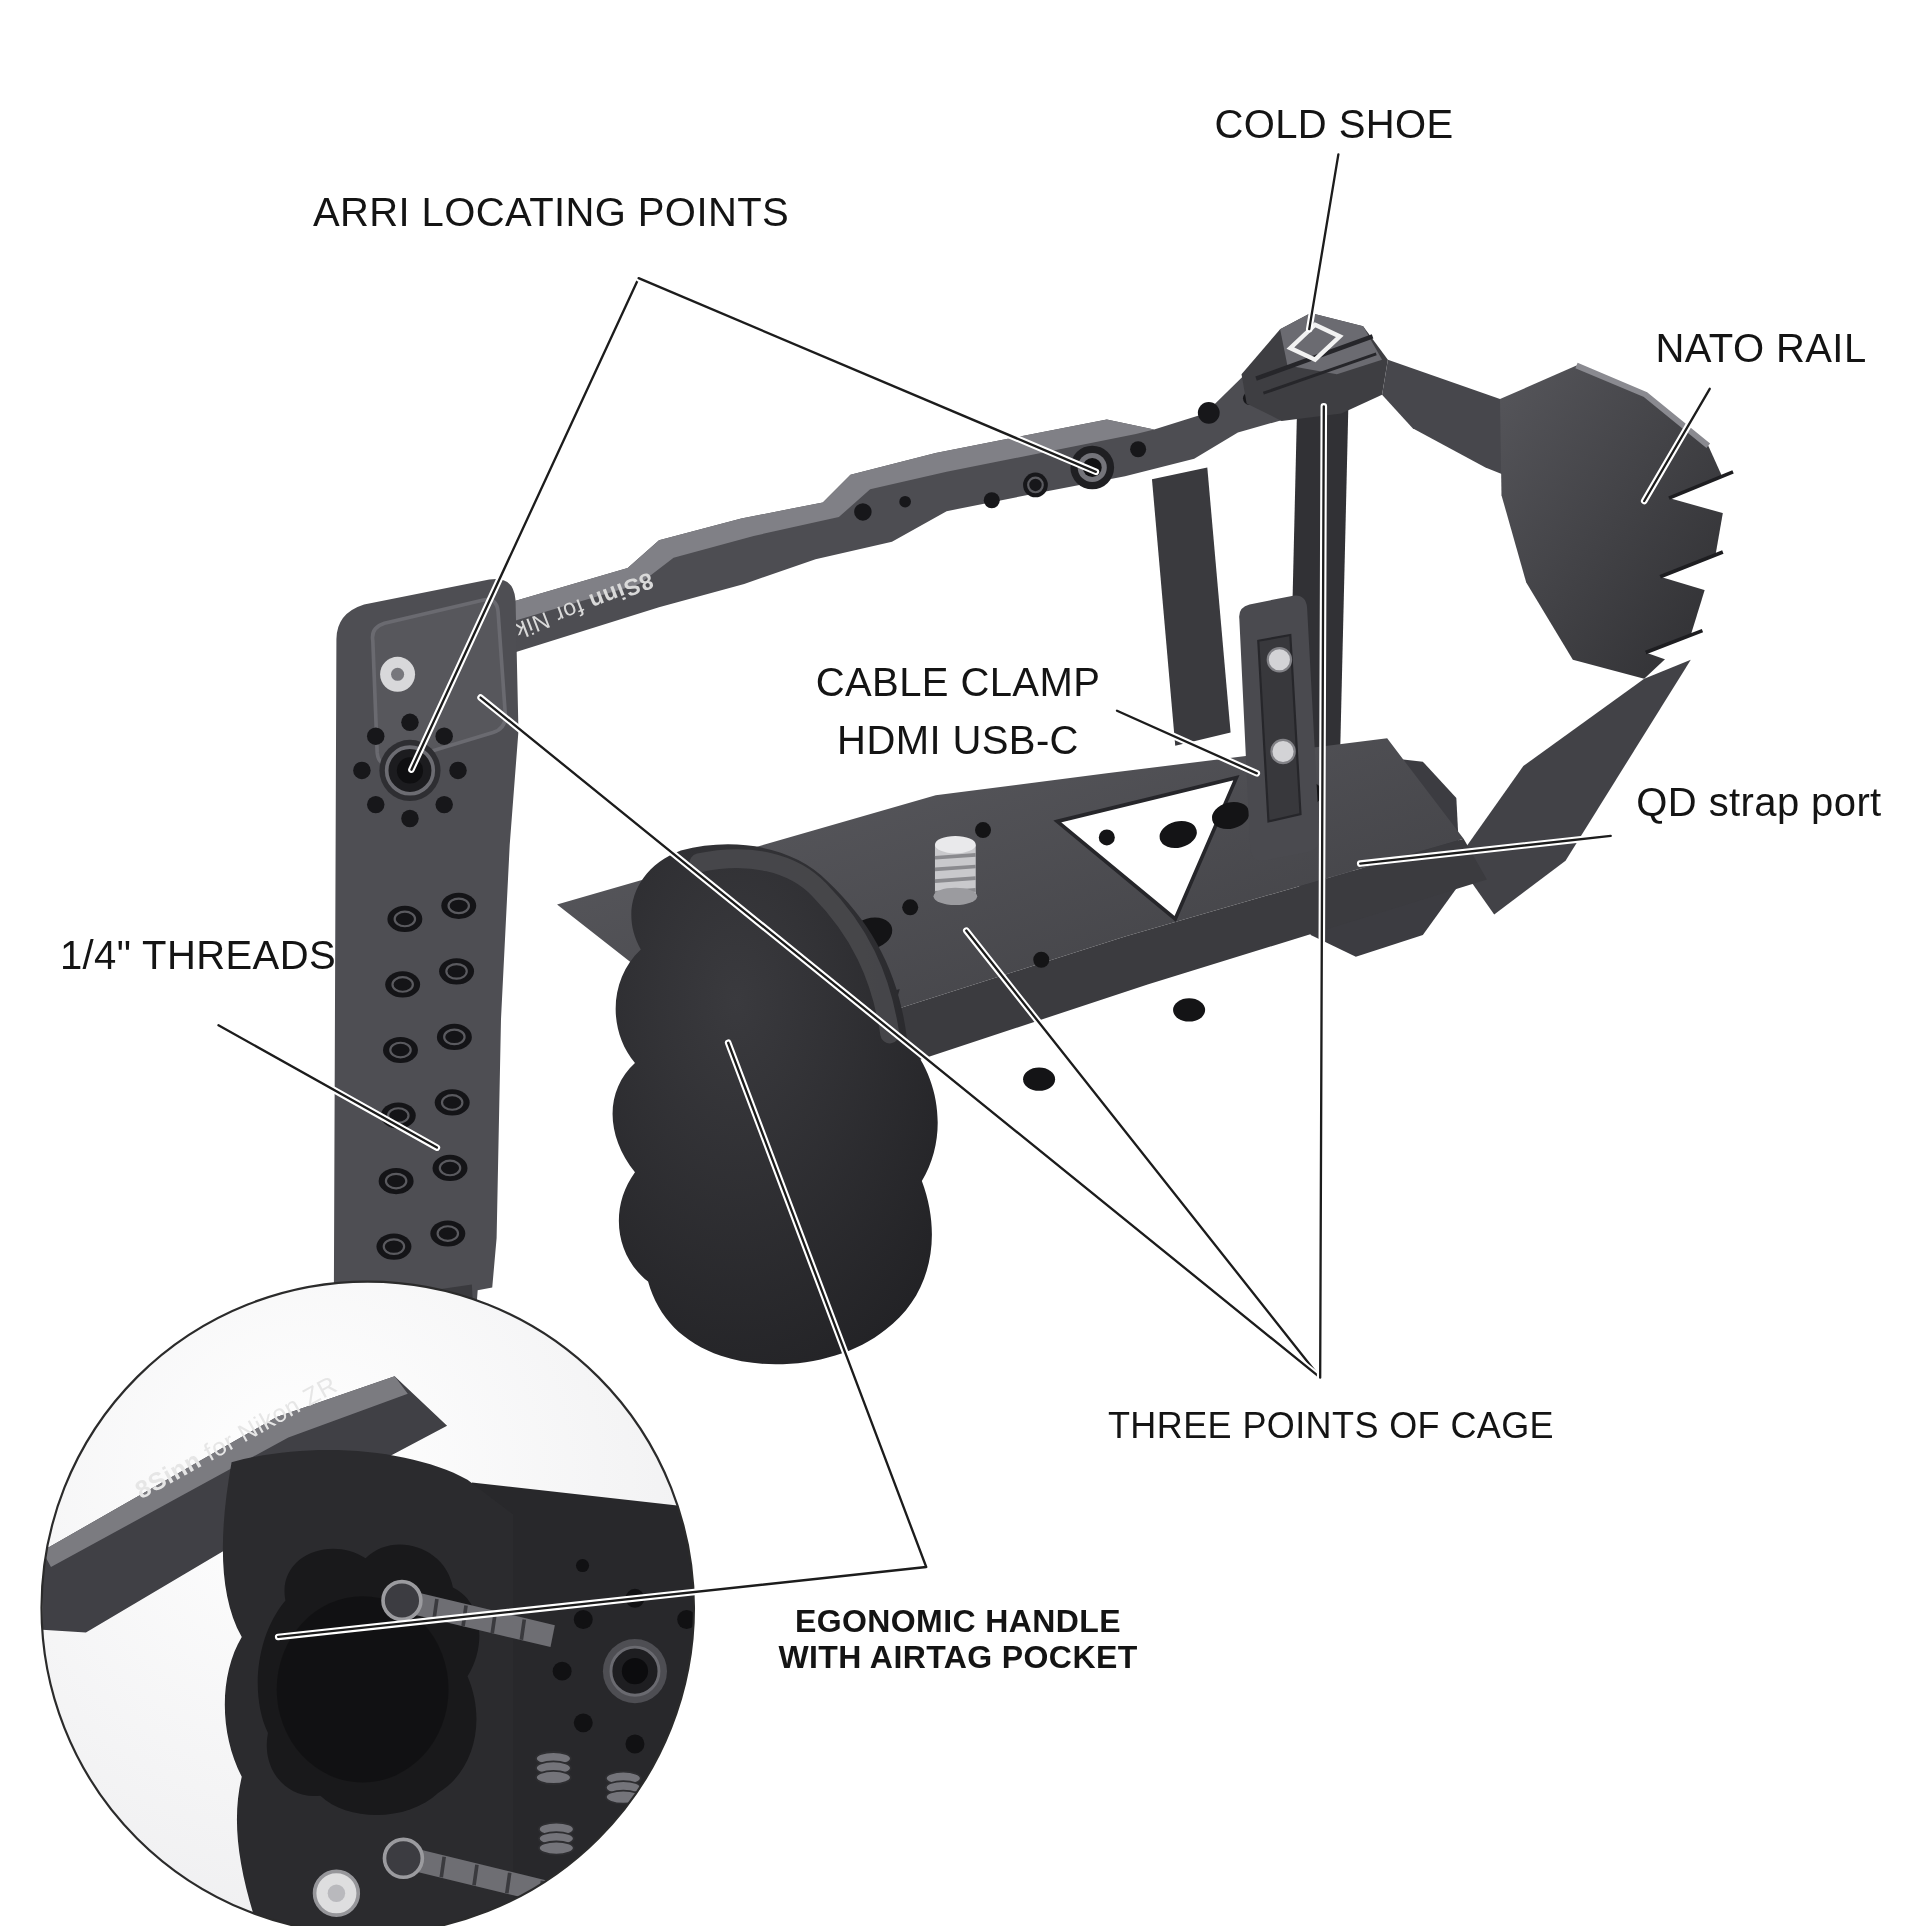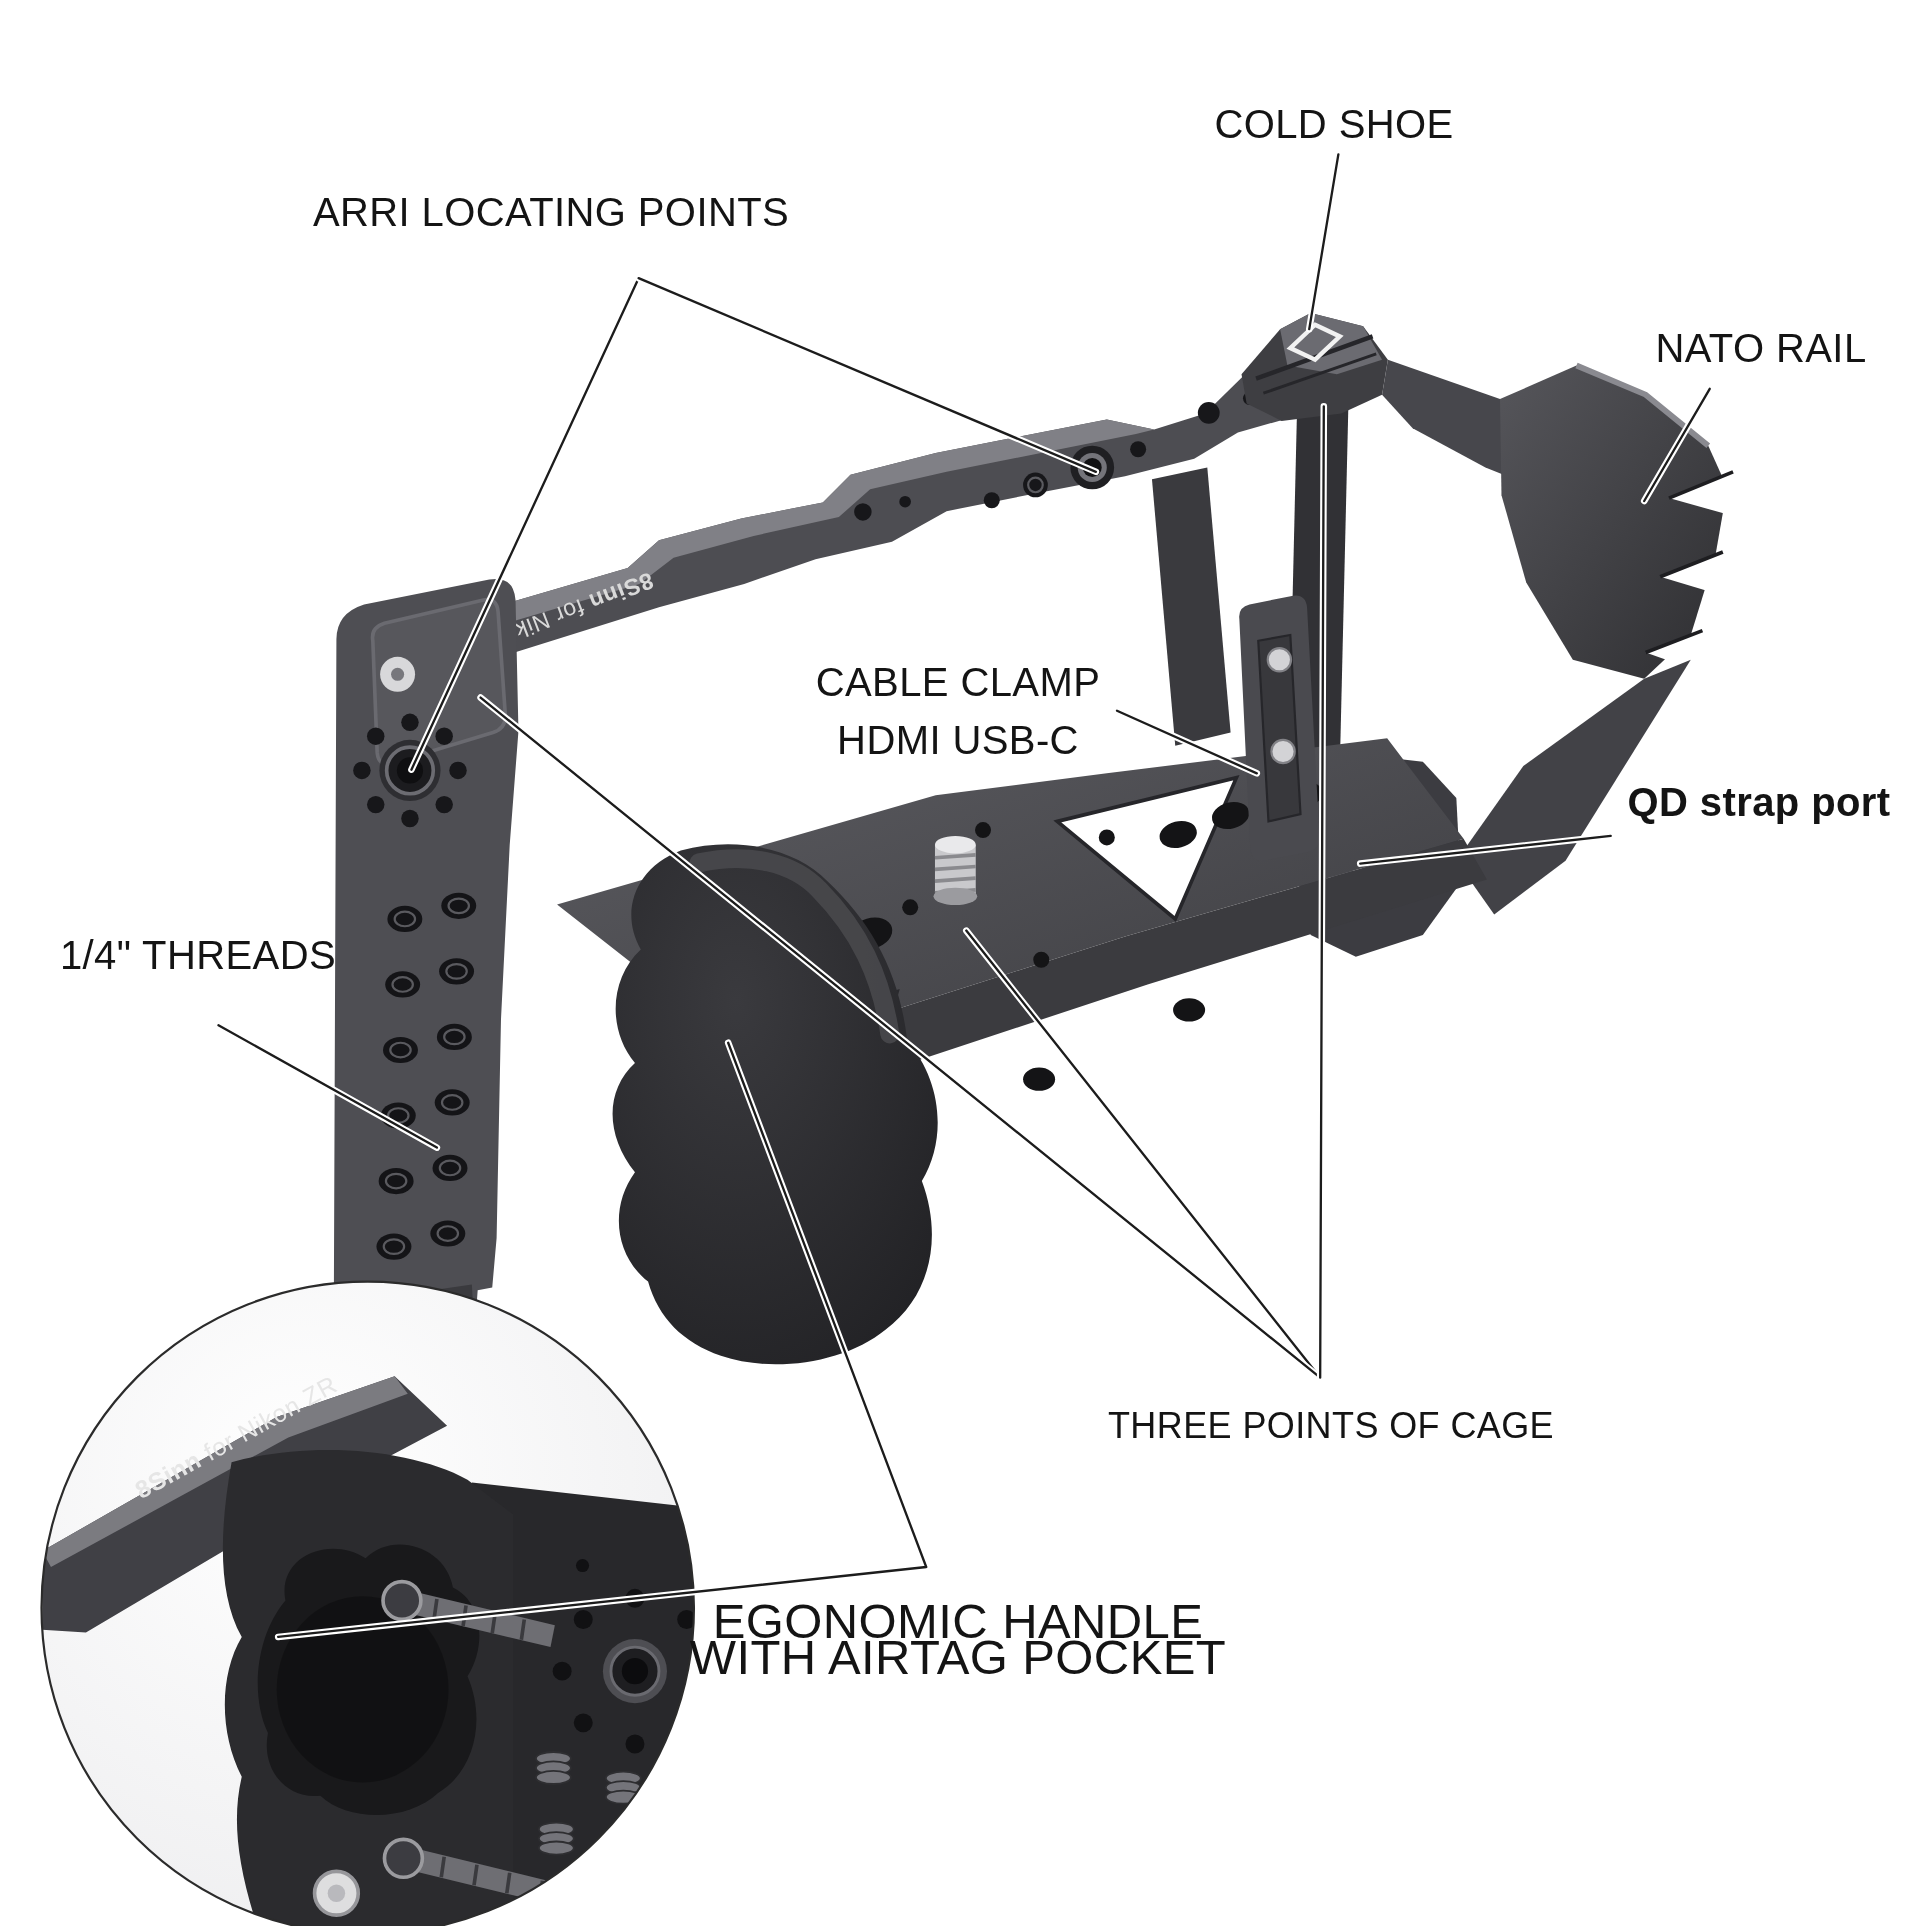--- a/index.html
+++ b/index.html
@@ -19,24 +19,24 @@
     letter-spacing:0.4px;
     color:#141414;
     white-space:nowrap;
     text-align:center;
     line-height:1.1;
   }
   #lbl-arri   {left:551px;  top:212px;}
   #lbl-cold   {left:1334px; top:124px;}
   #lbl-nato   {left:1761px; top:348px;}
   #lbl-hdmi   {left:958px; top:711px; line-height:58px;}
-  #lbl-qd     {left:1759px; top:802px;font-weight:bold;}
+  #lbl-qd     {left:1759px; top:802px;}
   #lbl-threads{left:198px;  top:955px;}
   #lbl-three  {left:1331px; top:1426px; font-size:36px; line-height:40px;}
-  #lbl-handle {left:958px; top:1639px; font-size:49px; line-height:36px;}
+  #lbl-handle {left:958px; top:1639px; font-size:32px; line-height:36px;font-weight:bold;}
   .leader-halo{stroke:#ffffff;stroke-width:9;fill:none;stroke-linejoin:round;stroke-linecap:round;}
   .leader-line{stroke:#1c1c1c;stroke-width:3.2;fill:none;stroke-linejoin:round;stroke-linecap:round;}
 </style>
 </head>
 <body>
 
 <div class="stage">
 
 <svg width="1926" height="1926" viewBox="0 0 2645 2645" aria-hidden="true">
   <defs>

